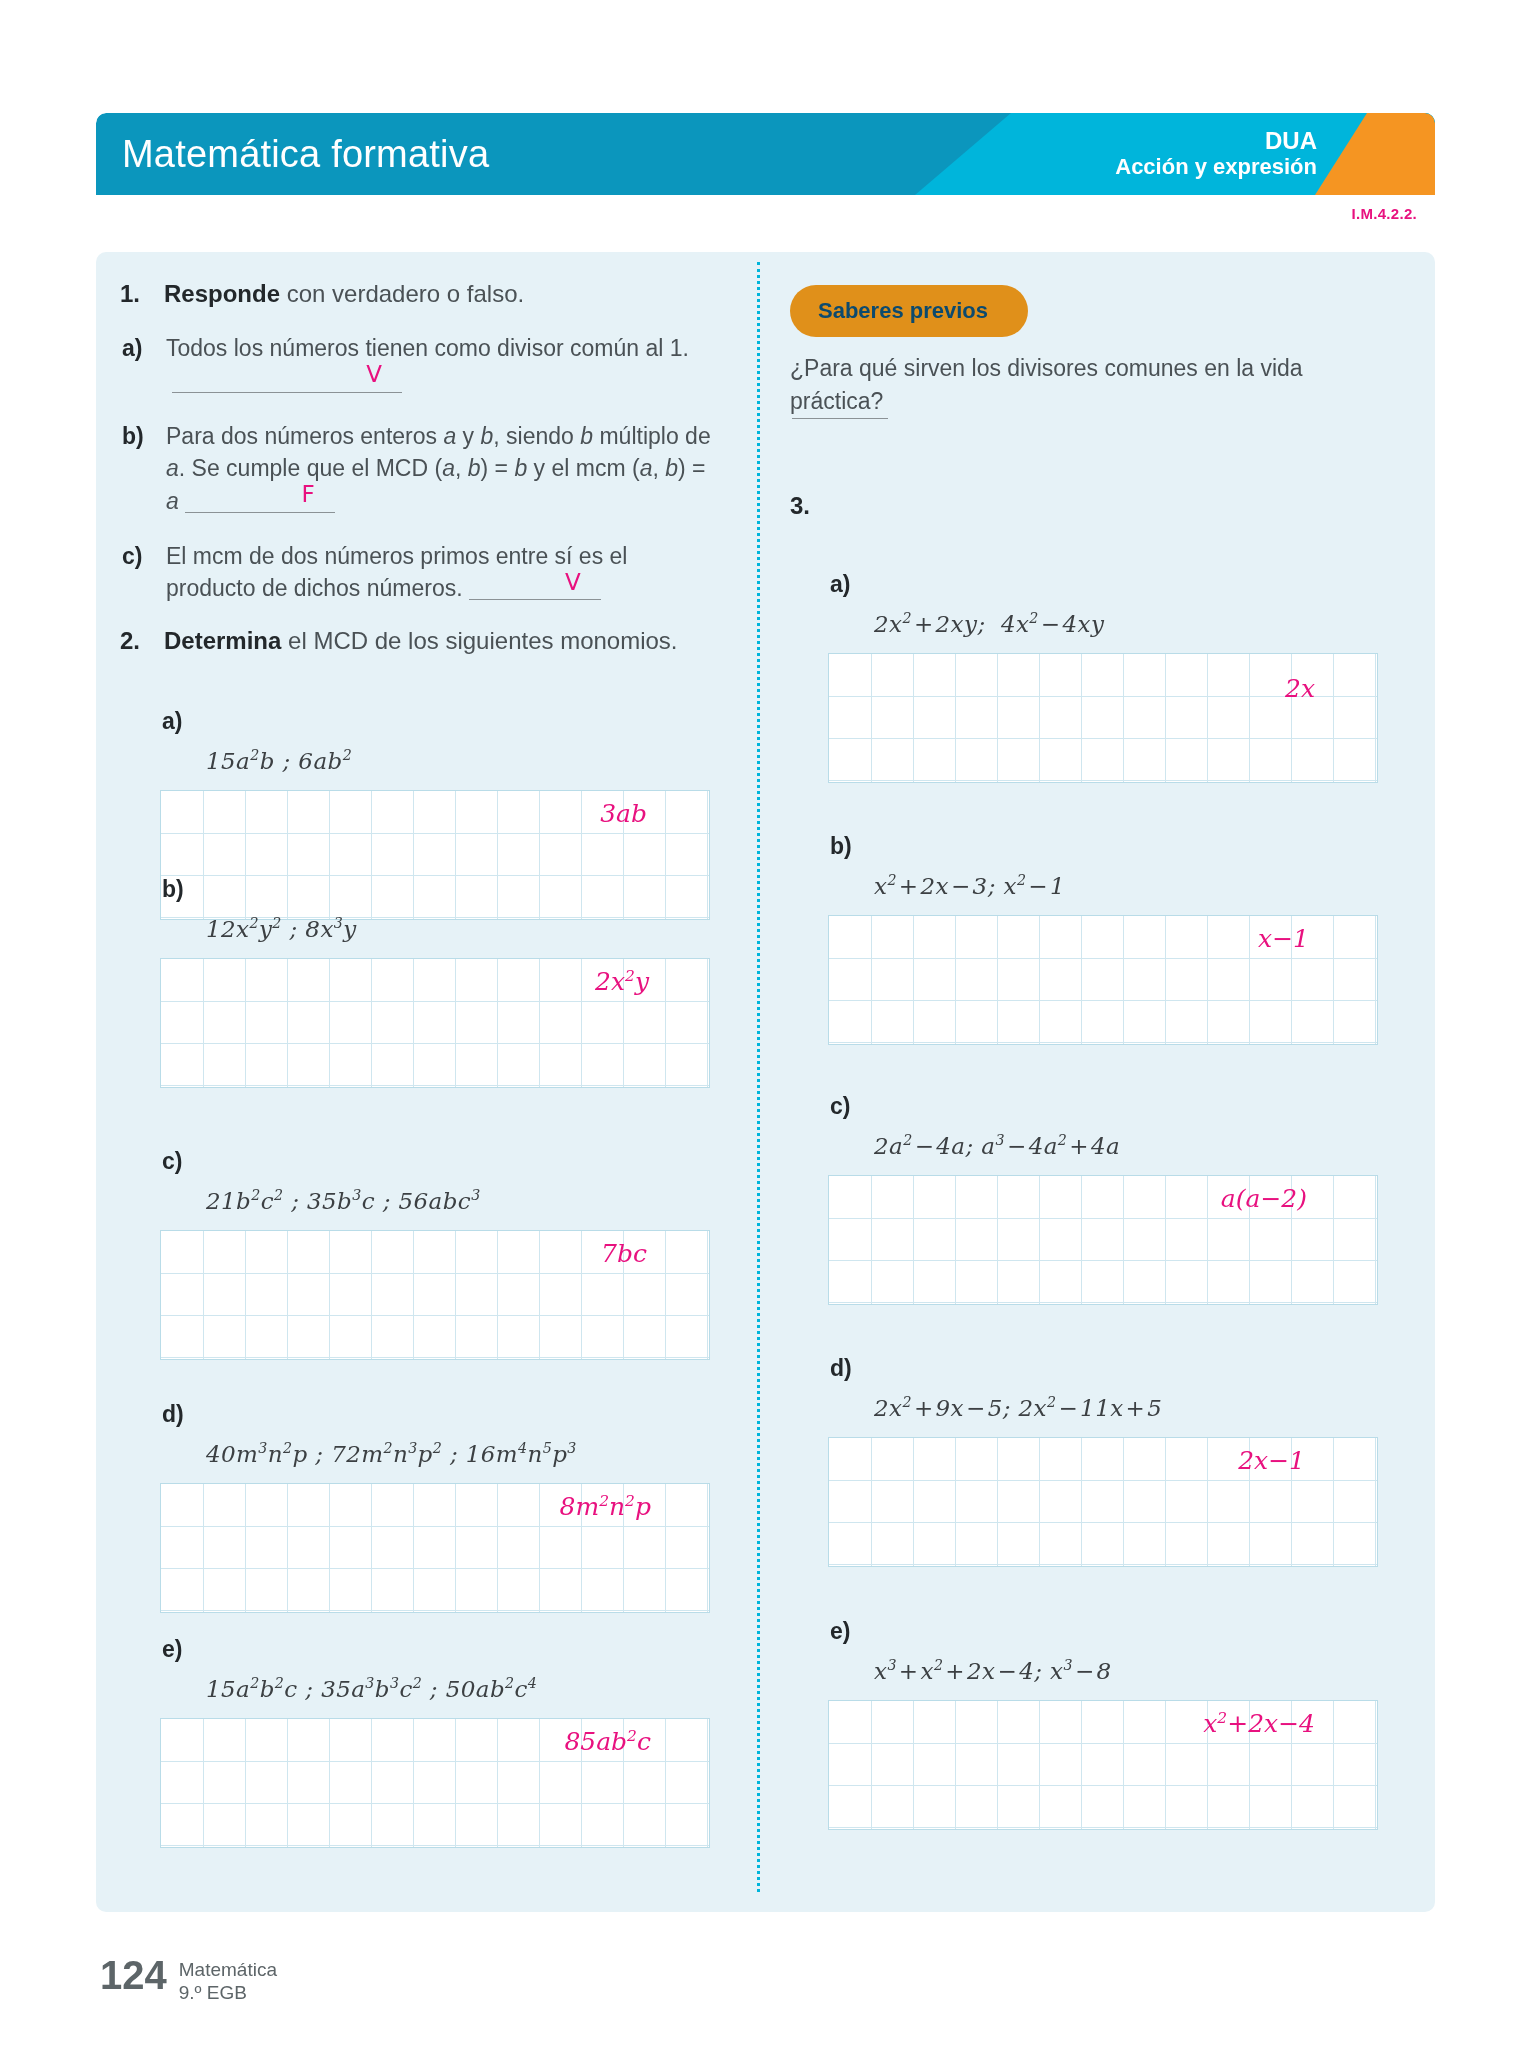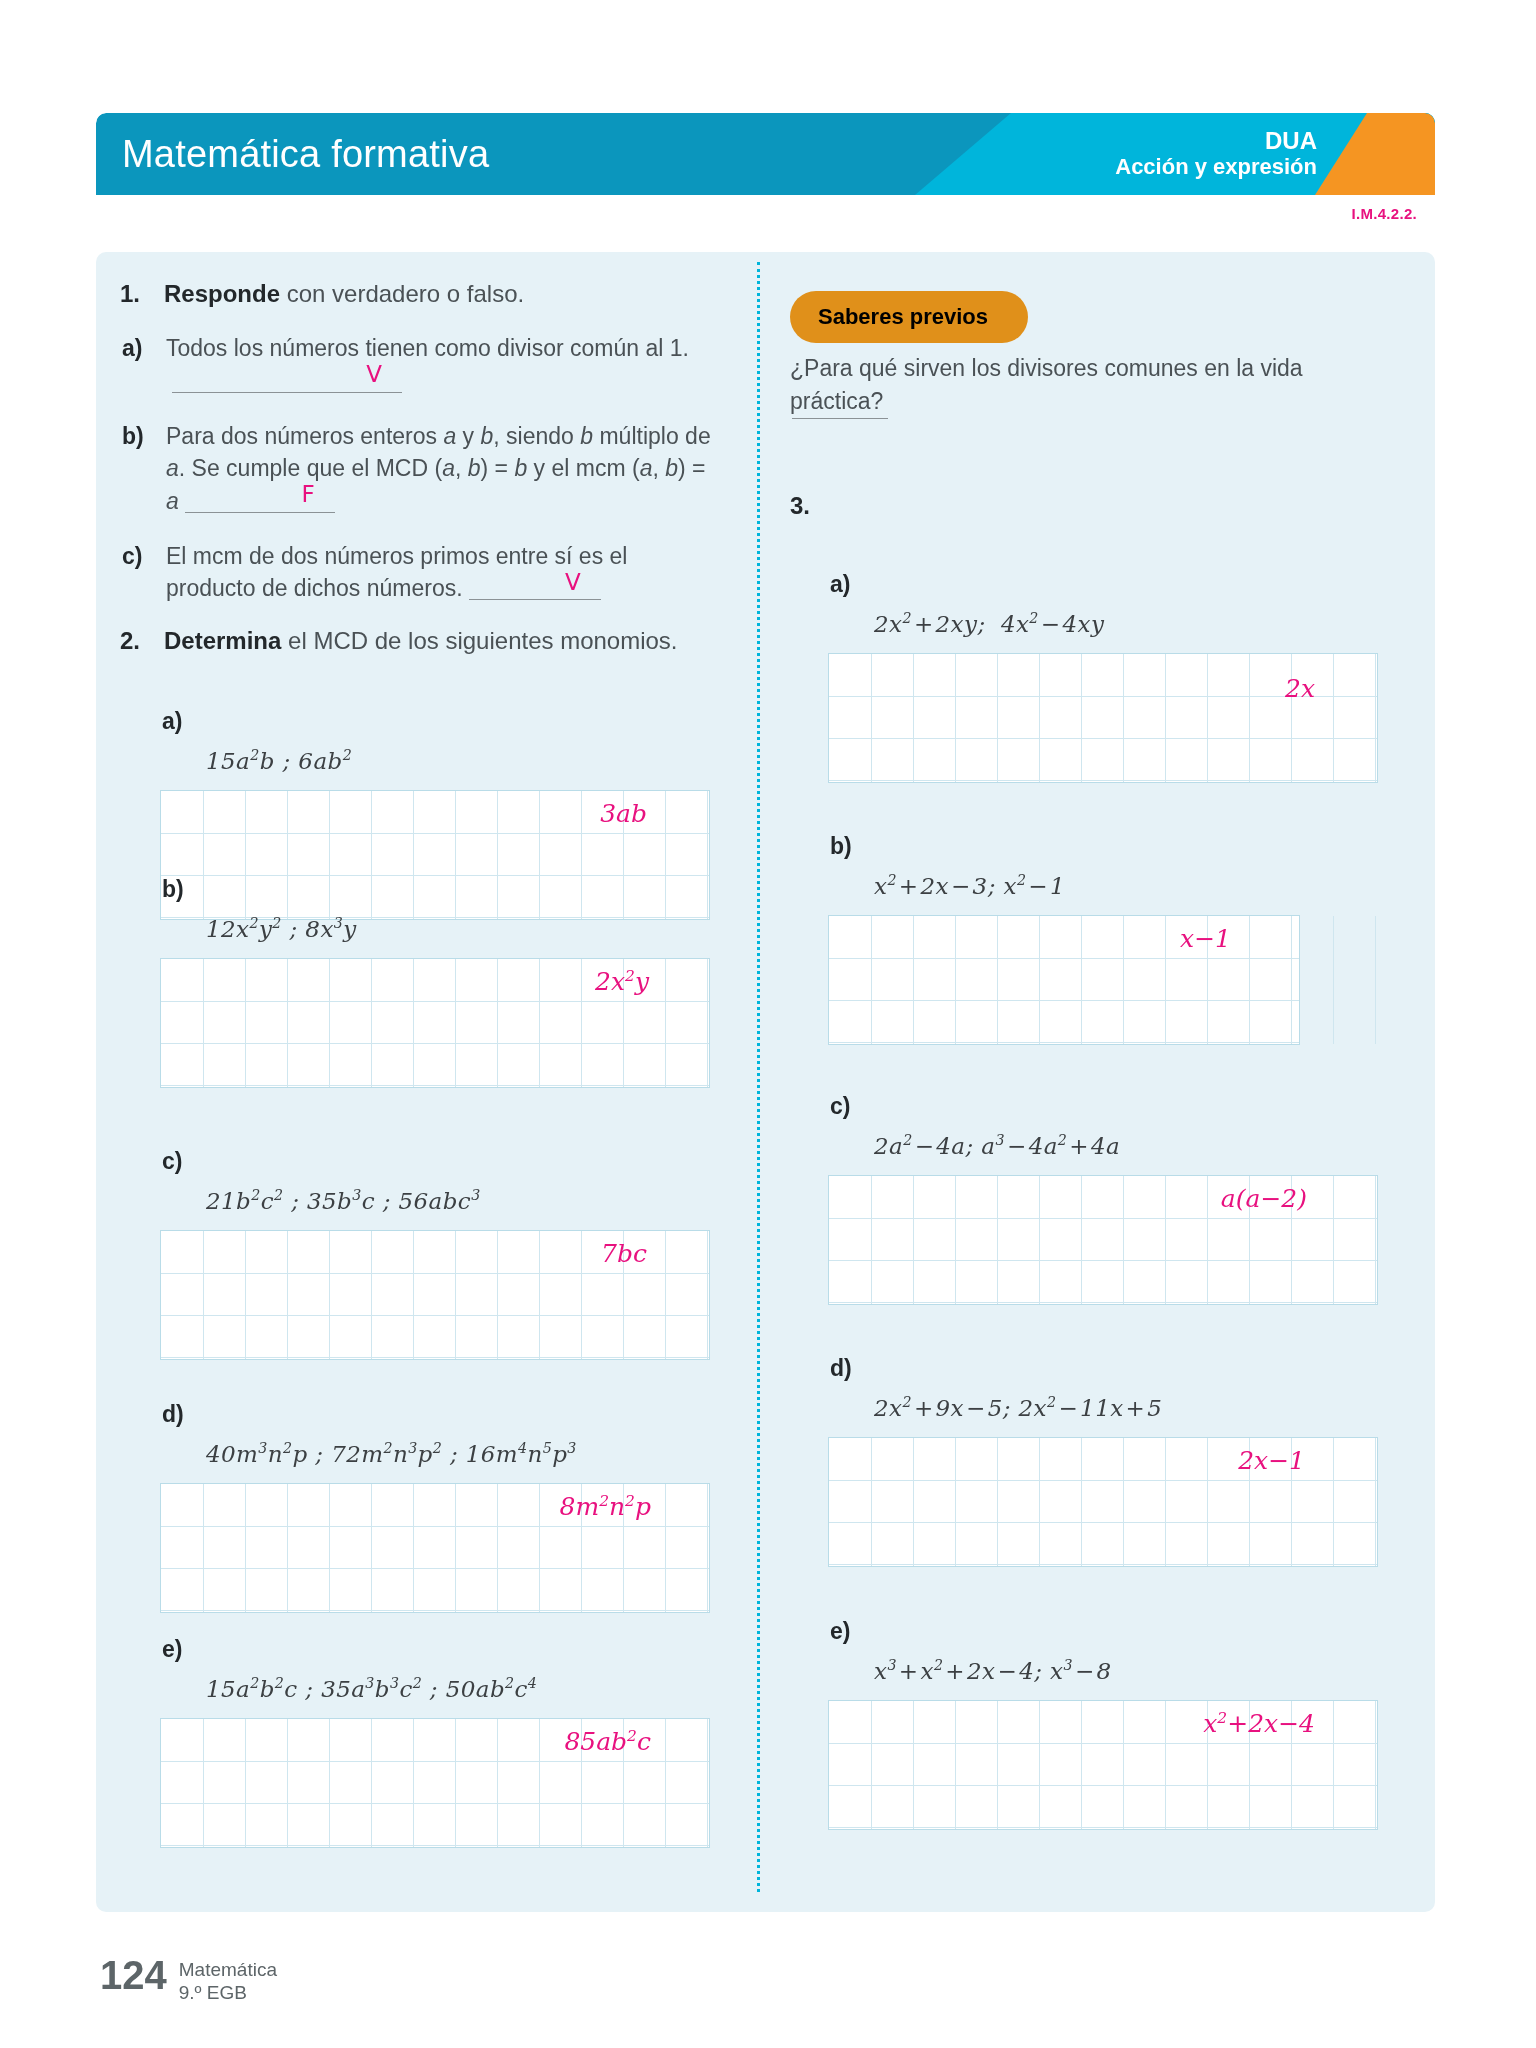--- a/index.html
+++ b/index.html
@@ -175,23 +175,23 @@
     font-size: 25px;
     white-space: nowrap;
     z-index: 3;
   }
   .ans sup { font-size: .62em; }
   .ans .op { font-style: normal; }
 
   
   .saberes-tag {
     position: absolute;
-    left: 790px; top: 291px;
+    left: 790px; top: 285px;
     background: #e0901a;
-    color: #000000;
+    color: #0c4a6e;
     font-size: 22px;
     font-weight: bold;
     padding: 13px 40px 13px 28px;
     border-radius: 26px;
   }
   .saberes-text {
     position: absolute;
     left: 790px; top: 352px;
     width: 530px;
     font-size: 23px;
@@ -439,21 +439,21 @@
       <div class="g-row" style="top: 84px;"></div>
       <div class="g-row" style="top: 126px;"></div>
     </div>
 </div>
 
 <div class="ex" style="left:828px; top:830px;">
   <div class="item" style="margin-top:0;">
     <span class="item-letter">b)</span>
     <span class="math"><i>x</i><sup>2</sup><span class="op">+</span>2<i>x</i><span class="op">−</span>3; <i>x</i><sup>2</sup><span class="op">−</span>1</span>
   </div>
-  <div class="gridbox" style="width:472px;height:130px;">
+  <div class="gridbox" style="width:550px;height:130px;">
     <span class="ans" style="right:68px; top:8px;"><i>x</i><span class="op">−</span>1</span>
   <div class="g-col" style="left: 42px;"></div>
       <div class="g-col" style="left: 84px;"></div>
       <div class="g-col" style="left: 126px;"></div>
       <div class="g-col" style="left: 168px;"></div>
       <div class="g-col" style="left: 210px;"></div>
       <div class="g-col" style="left: 252px;"></div>
       <div class="g-col" style="left: 294px;"></div>
       <div class="g-col" style="left: 336px;"></div>
       <div class="g-col" style="left: 378px;"></div>

